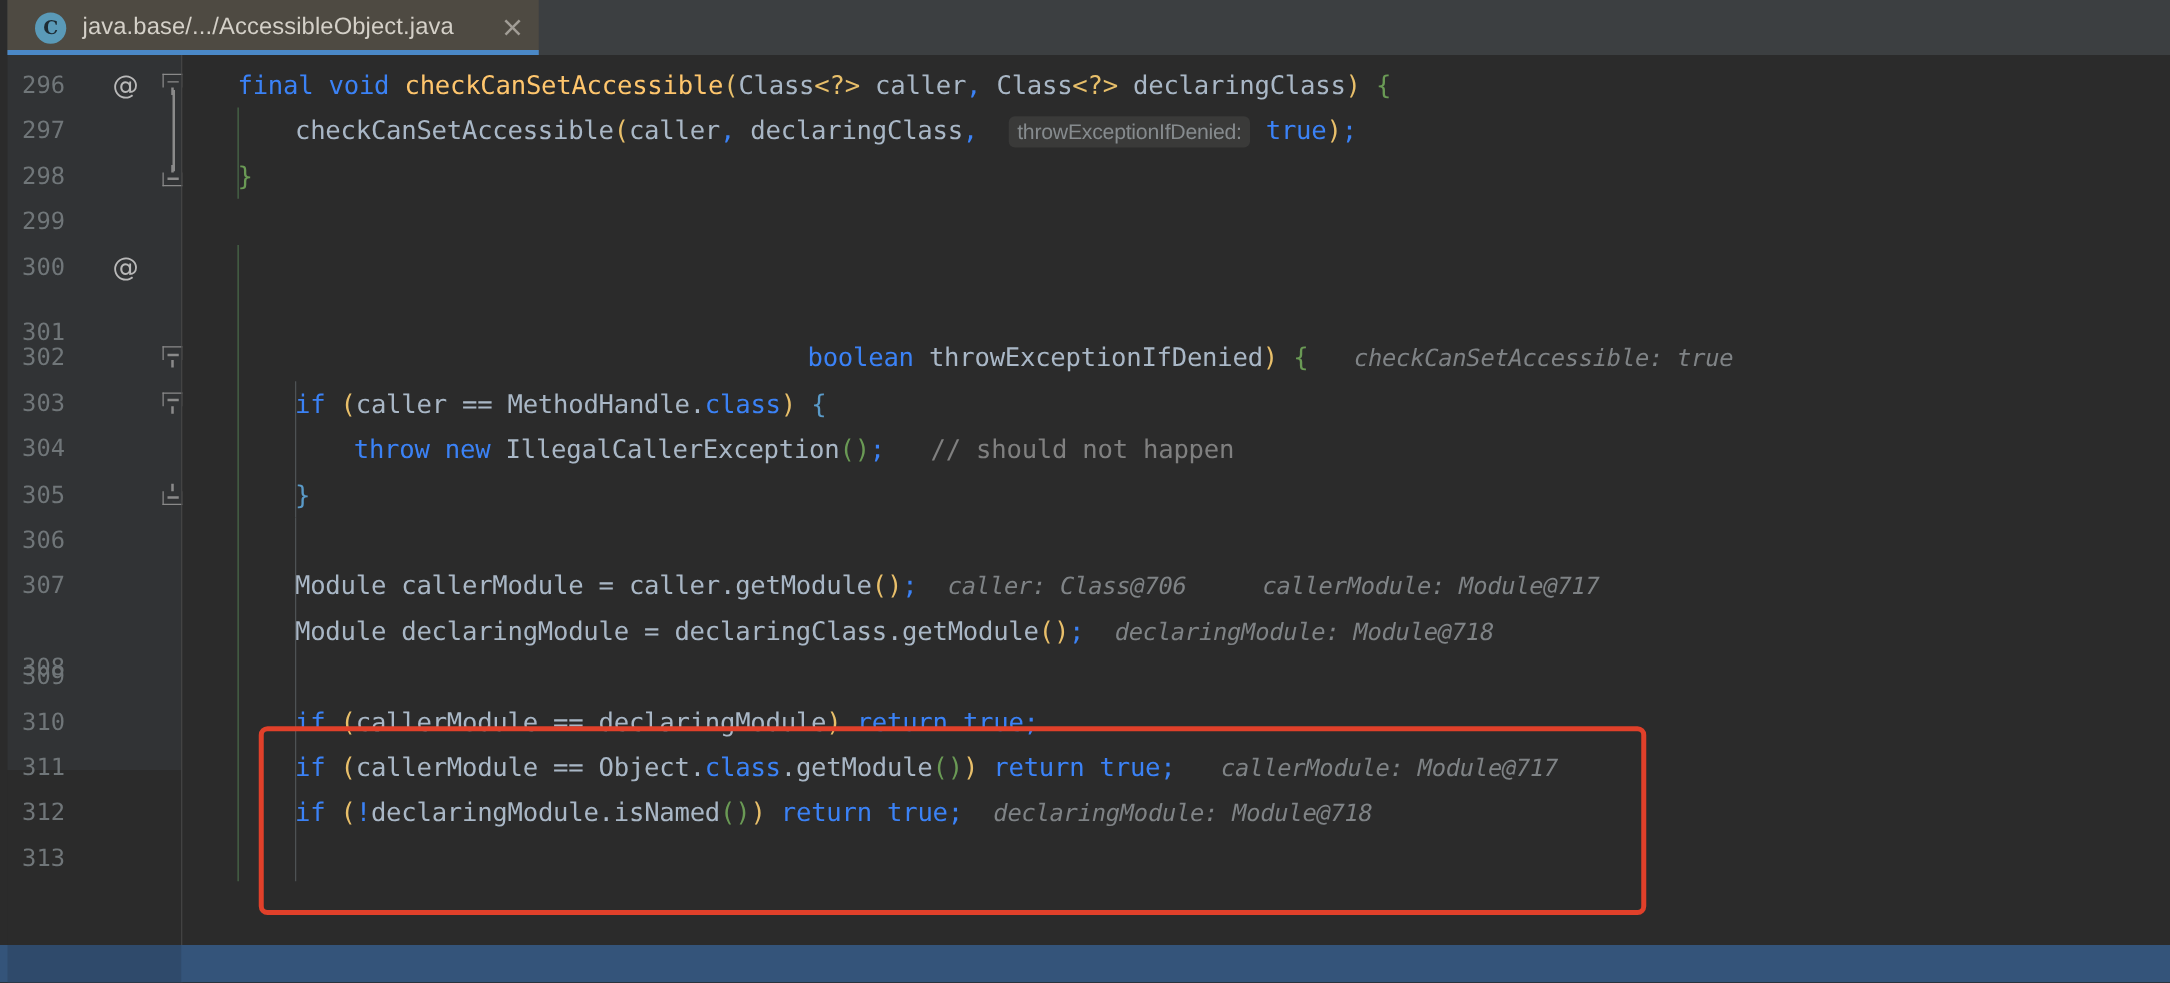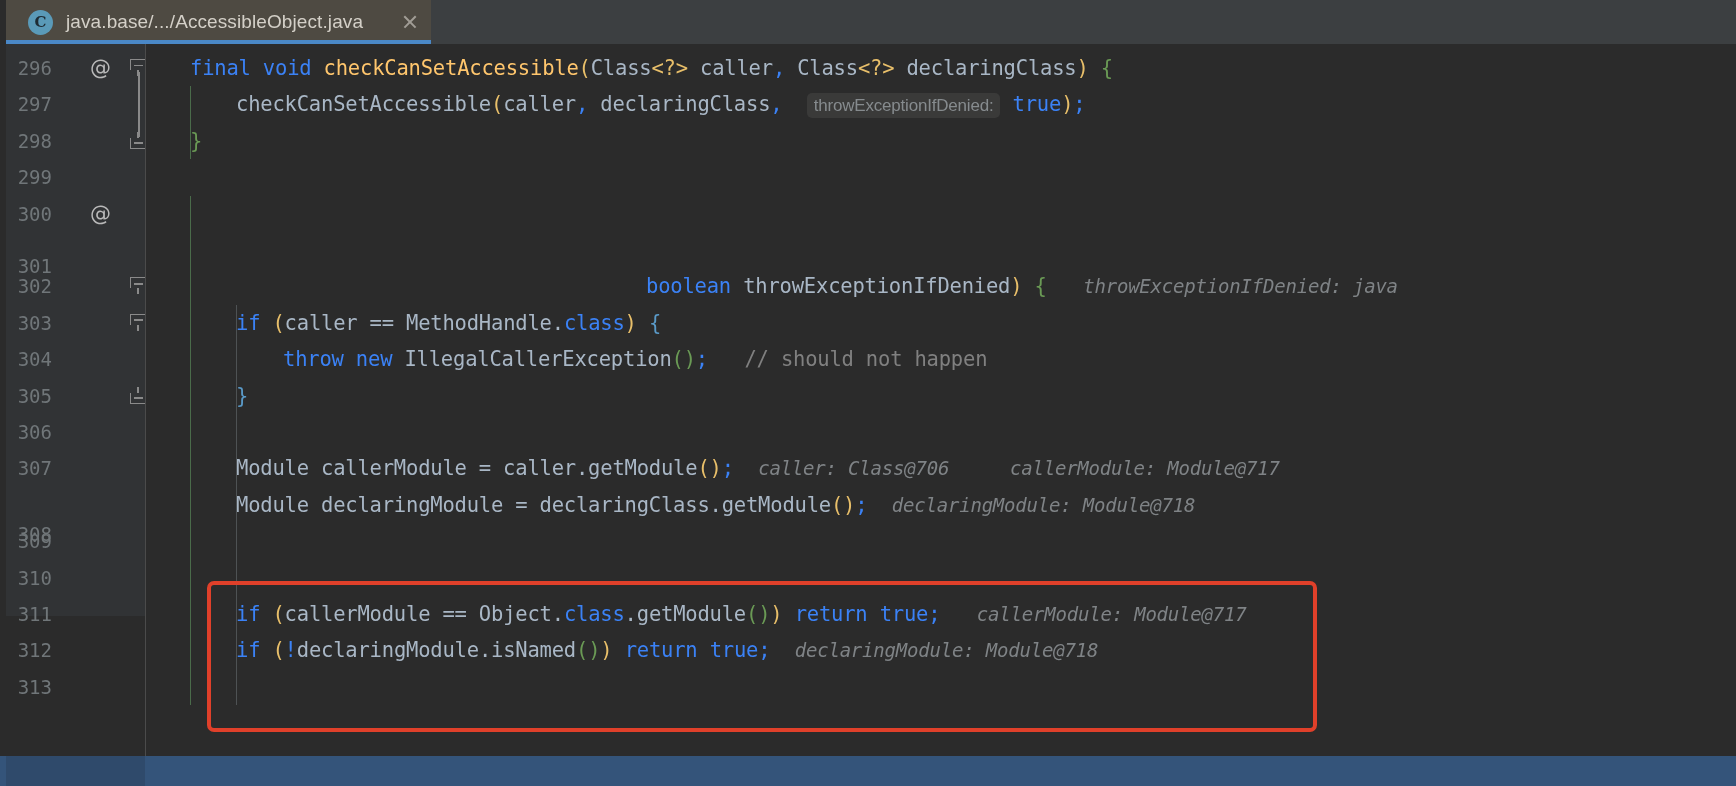--- a/index.html
+++ b/index.html
@@ -249,21 +249,21 @@
       <div class="row" style="top: 42.4px;">
         <div class="code" style="left: 90px;"><span class="ident">checkCanSetAccessible</span><span class="p-y">(</span><span class="ident">caller</span><span class="kw">,</span><span class="ident"> declaringClass</span><span class="kw">,</span><span class="ident">  </span><span class="phint">throwExceptionIfDenied:</span><span class="ident"> </span><span class="kw">true</span><span class="p-y">)</span><span class="kw">;</span></div>
       </div>
       <div class="row" style="top: 78.8px;">
         <div class="code" style="left: 44px;"><span class="brace-g">}</span></div>
       </div>
       <div class="row" style="top: 115.2px;">
         <div class="code" style="left: 44px;"></div>
       </div>
       <div class="row" style="top: 224.4px;">
-        <div class="code" style="left: 500px;"><span class="kw">boolean </span><span class="ident">throwExceptionIfDenied</span><span class="p-y">)</span><span class="ident"> </span><span class="brace-g">{</span><span class="ident">   </span><span class="hint">throwExceptionIfDenied: java</span></div>
+        <div class="code" style="left: 500px;"><span class="kw">boolean </span><span class="ident">throwExceptionIfDenied</span><span class="p-y">)</span><span class="ident"> </span><span class="brace-g">{</span><span class="ident">   </span><span class="hint">checkCanSetAccessible: true</span></div>
       </div>
       <div class="row" style="top: 260.8px;">
         <div class="code" style="left: 90px;"><span class="kw">if </span><span class="p-y">(</span><span class="ident">caller == MethodHandle.</span><span class="kw">class</span><span class="p-y">)</span><span class="ident"> </span><span class="brace-b">{</span></div>
       </div>
       <div class="row" style="top: 297.2px;">
         <div class="code" style="left: 137px;"><span class="kw">throw </span><span class="kw">new </span><span class="ident">IllegalCallerException</span><span class="p-g">()</span><span class="kw">;</span><span class="ident">   </span><span class="comment">// should not happen</span></div>
       </div>
       <div class="row" style="top: 333.6px;">
         <div class="code" style="left: 90px;"><span class="brace-b">}</span></div>
       </div>
@@ -271,20 +271,23 @@
         <div class="code" style="left: 90px;"></div>
       </div>
       <div class="row" style="top: 406.4px;">
         <div class="code" style="left: 90px; text-align: right;"><span class="ident">Module callerModule = caller.getModule</span><span class="p-y">()</span><span class="kw">;</span><span class="ident">  </span><span class="hint">caller: Class@706</span><span class="ident">     </span><span class="hint">callerModule: Module@717</span></div>
       </div>
       <div class="row" style="top: 442.8px;">
         <div class="code" style="left: 90px;"><span class="ident">Module declaringModule = declaringClass.getModule</span><span class="p-y">()</span><span class="kw">;</span><span class="ident">  </span><span class="hint">declaringModule: Module@718</span></div>
       </div>
       <div class="row" style="top: 479.2px;">
         <div class="code" style="left: 90px;"></div>
+      </div>
+      <div class="row" style="top: 515.6px;">
+        <div class="code" style="left: 90px;"><span class="kw">if </span><span class="p-y">(</span><span class="ident">callerModule == declaringModule</span><span class="p-y">)</span><span class="ident"> </span><span class="kw">return </span><span class="kw">true</span><span class="kw">;</span></div>
       </div>
       <div class="row" style="top: 552px;">
         <div class="code" style="left: 90px;"><span class="kw">if </span><span class="p-y">(</span><span class="ident">callerModule == Object.</span><span class="kw">class</span><span class="ident">.getModule</span><span class="p-g">()</span><span class="p-y">)</span><span class="ident"> </span><span class="kw">return </span><span class="kw">true</span><span class="kw">;</span><span class="ident">   </span><span class="hint">callerModule: Module@717</span></div>
       </div>
       <div class="row" style="top: 588.4px;">
         <div class="code" style="left: 90px;"><span class="kw">if </span><span class="p-y">(</span><span class="kw">!</span><span class="ident">declaringModule.isNamed</span><span class="p-g">()</span><span class="p-y">)</span><span class="ident"> </span><span class="kw">return </span><span class="kw">true</span><span class="kw">;</span><span class="ident">  </span><span class="hint">declaringModule: Module@718</span></div>
       </div>
       <div class="row" style="top: 624.8px;">
         <div class="code" style="left: 90px;"></div>
       </div>

